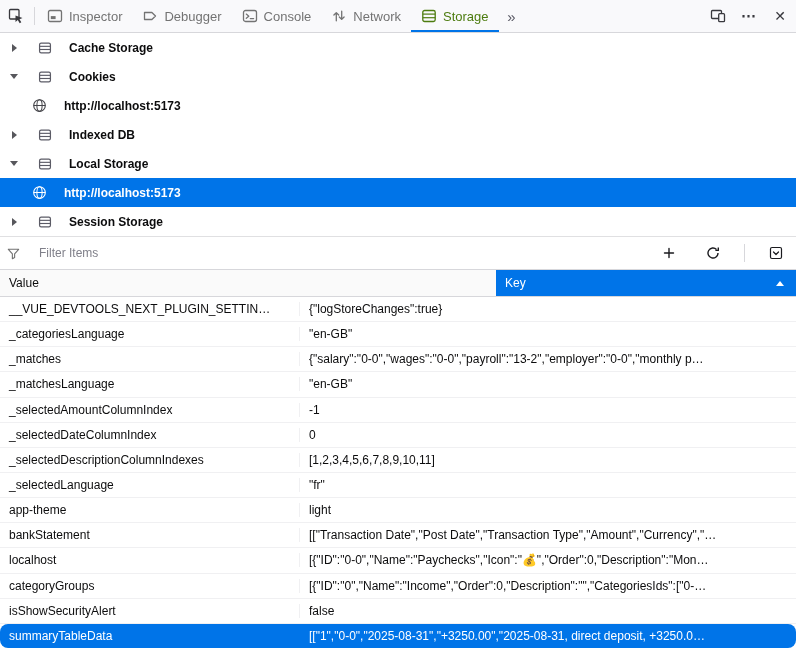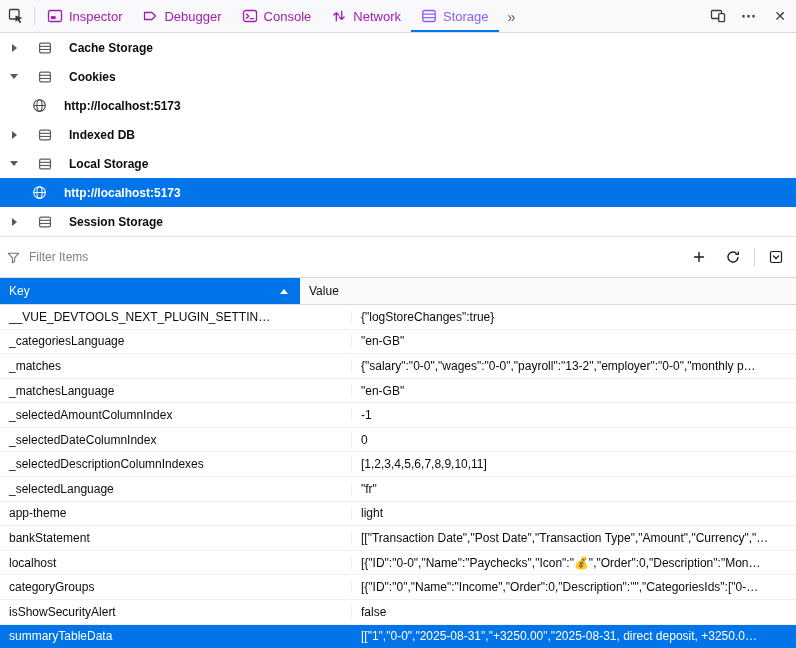--- a/index.html
+++ b/index.html
@@ -19,23 +19,23 @@
   }
   .tbtn {
     background:none; border:none; padding:0; margin:0;
     width:32px; display:flex; align-items:center; justify-content:center;
     color:#38383d; cursor:default;
   }
   .vsep { width:1px; background:#d7d7db; margin:7px 2px; flex:none; }
   .tabs { display:flex; align-items:stretch; }
   .tab {
     display:flex; align-items:center; gap:6px; padding:0 10px;
-    font-size:13px; color:#a21caf; position:relative; cursor:default; white-space:nowrap;
-  }
-  .tab.active { color:#8b5cf6; }
+    font-size:13px; color:#737373; position:relative; cursor:default; white-space:nowrap;
+  }
+  .tab.active { color:#4d7c0f; }
   .tab.active::after {
     content:""; position:absolute; left:0; right:0; bottom:0;
     height:2px; background:#0074e8;
   }
   .ticon { display:flex; align-items:center; }
   .overflow-btn { font-size:15px; color:#5b5b66; width:26px; }
   .flex-spacer { flex:1; }
   .meatball-btn { font-size:15px; letter-spacing:1px; width:30px; font-weight:bold; }
   .close-btn { font-size:14px; width:32px; }
 
@@ -57,23 +57,23 @@
   .sicon { display:flex; align-items:center; color:#5b5b66; flex:none; }
   .tlabel { font-weight:700; font-size:12px; }
   .trow.host { padding-left:32px; }
   .trow.host .hlabel { font-weight:700; }
   .globe { display:flex; align-items:center; color:#45454a; flex:none; }
   .trow.selected { background:#0074e8; color:#fff; }
   .trow.selected .globe { color:#fff; }
 
   
   .filterbar {
-    flex:none; height:42px;
+    flex:none; height:34px;
     border-top:1px solid #e0e0e2; border-bottom:1px solid #d7d7db;
-    display:flex; align-items:center; padding:0 6px; gap:6px; background:#fff;
+    display:flex; align-items:center; padding:0 6px; gap:16px; background:#fff;
   }
   .funnel { display:flex; align-items:center; color:#737373; flex:none; }
   .filter-input {
     flex:1; border:none; outline:none; background:none;
     font:inherit; color:#0c0c0d; min-width:0;
   }
   .filter-input::placeholder { color:#80808a; }
   .icon-btn {
     background:none; border:none; padding:0; margin:0;
     width:28px; height:24px; display:flex; align-items:center; justify-content:center;
@@ -98,25 +98,25 @@
   .sort-arrow {
     width:0; height:0; margin-right:3px;
     border-left:4px solid transparent; border-right:4px solid transparent;
     border-bottom:5px solid #fff;
   }
   .tbody { flex:1; display:flex; flex-direction:column; min-height:0; }
   .tr {
     flex:1; display:flex; align-items:center;
     border-bottom:1px solid #f0f0f2; cursor:default; min-height:0;
   }
-  .tr:last-child { border-bottom:none; }
+  .tr:last-child { border-bottom:none;border-radius:8px; }
   .td {
     padding:0 9px; white-space:nowrap; overflow:hidden; text-overflow:ellipsis;
   }
-  .td.key { width:352px; flex:none; border-right:1px solid #f0f0f2; }
+  .td.key { width:300px; flex:none; border-right:1px solid #f0f0f2; }
   .td.val { flex:1; }
   .tr.selected { background:#0074e8; color:#fff; border-color:#0074e8; }
   .tr.selected .td.key { border-right-color:transparent; }
 </style>
 </head>
 <body>
 
 <div class="devtools">
 
   <div class="toolbar">
@@ -314,27 +314,27 @@
         <svg width="16" height="16" viewBox="0 0 16 16">
             <rect x="2.5" y="2.5" width="11" height="11" rx="1.5" fill="none" stroke="currentColor" stroke-width="1.2"></rect>
             <path d="M5.5 7l2.5 2.5L10.5 7" fill="none" stroke="currentColor" stroke-width="1.2" stroke-linecap="round" stroke-linejoin="round"></path>
           </svg>
       </span>
     </button>
   </div>
 
   <div class="table">
     <div class="thead">
+      <div class="th value">
+        <span>Value</span>
+      </div>
       <div class="th key">
         <span>Key</span>
         <span class="sort-arrow"></span>
       </div>
-      <div class="th value">
-        <span>Value</span>
-      </div>
     </div>
     <div class="tbody">
       <div class="tr">
         <div class="td key">__VUE_DEVTOOLS_NEXT_PLUGIN_SETTIN…</div>
         <div class="td val">{"logStoreChanges":true}</div>
       </div>
       <div class="tr">
         <div class="td key">_categoriesLanguage</div>
         <div class="td val">"en-GB"</div>
       </div>

